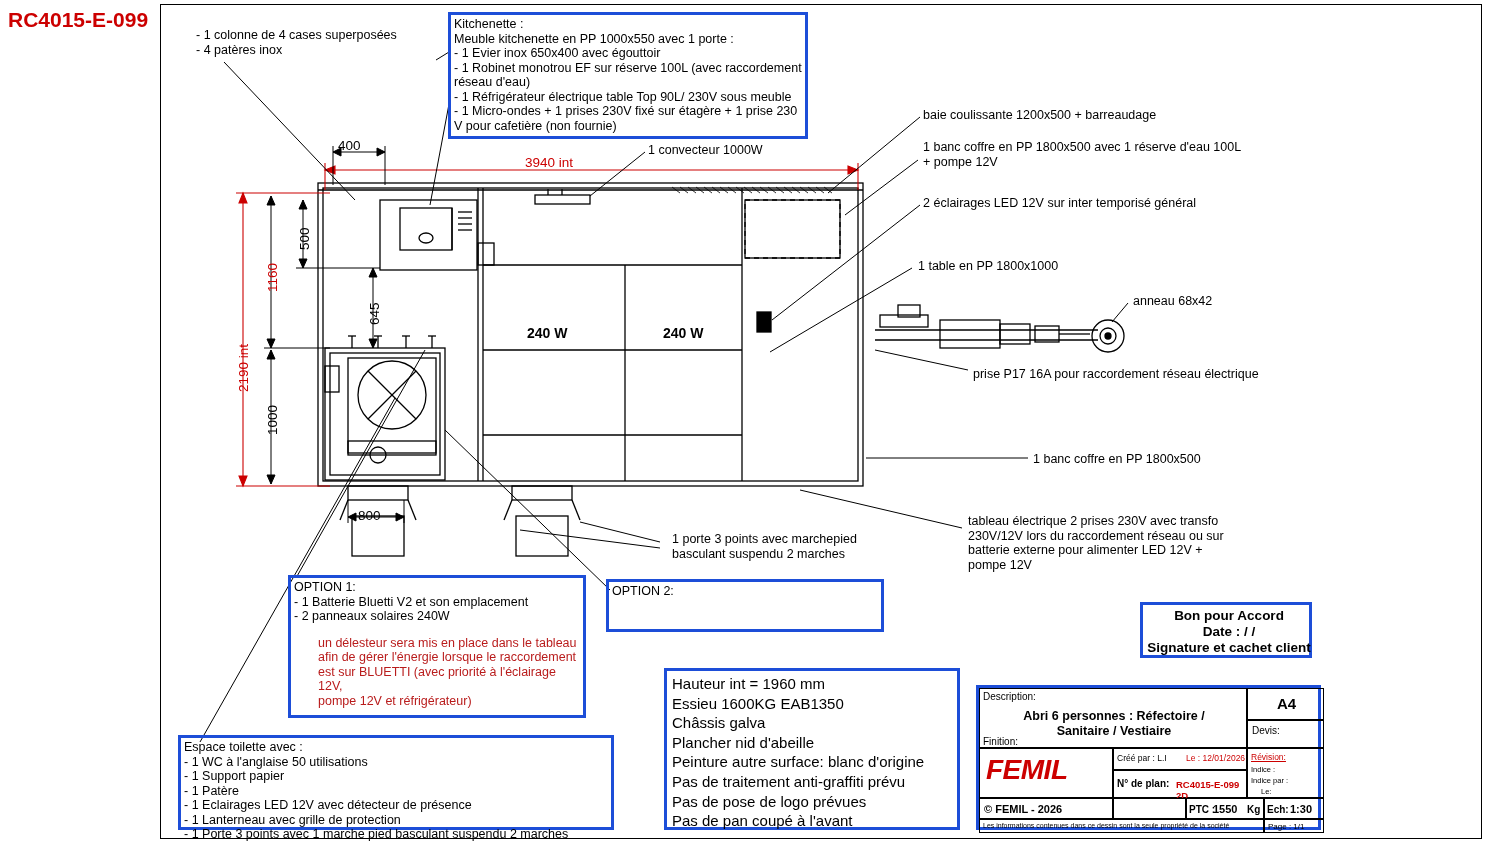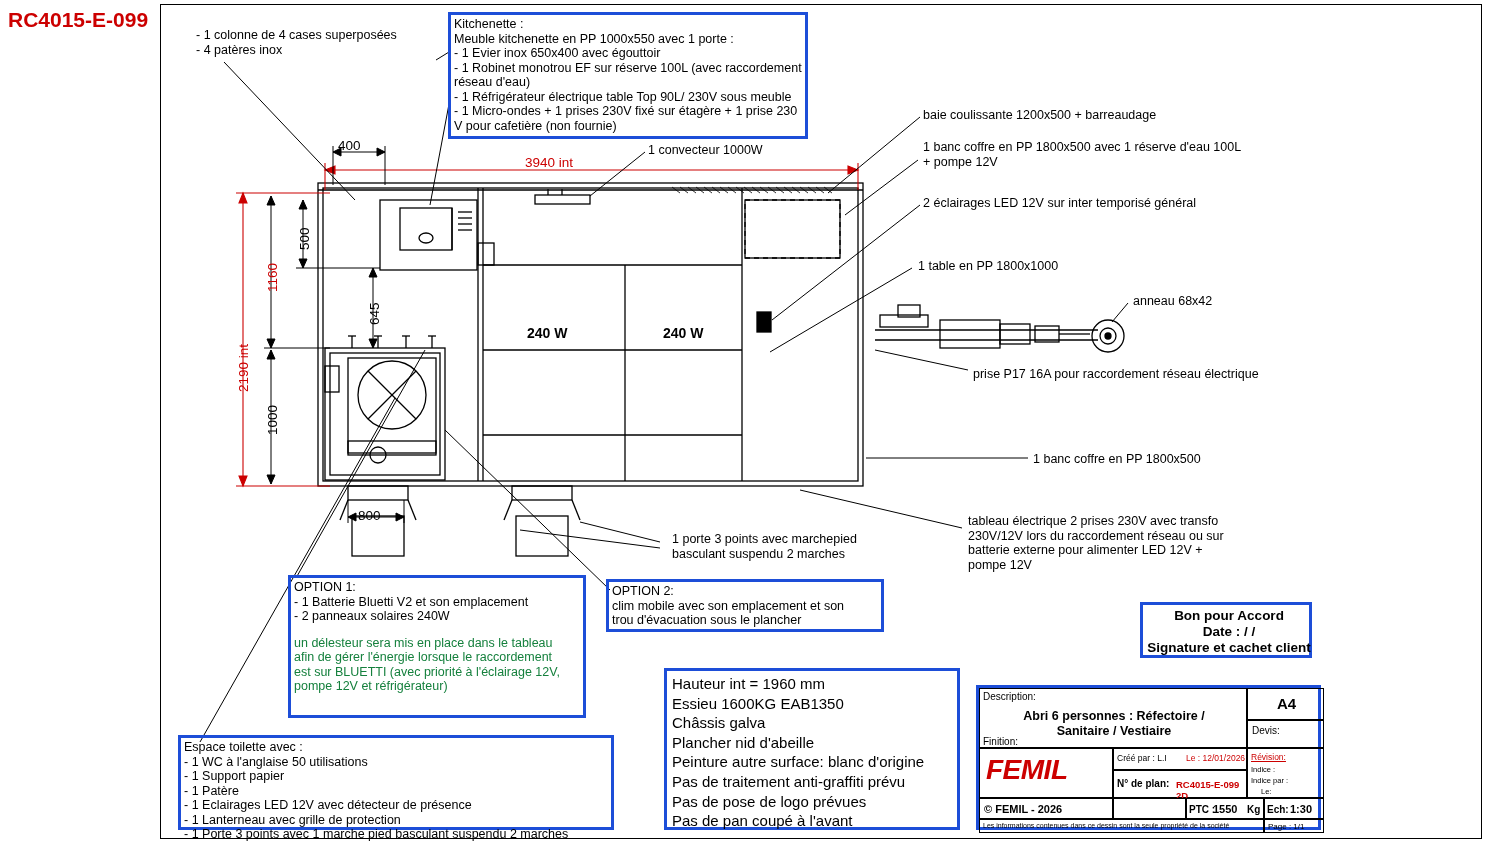--- a/index.html
+++ b/index.html
@@ -1,20 +1,20 @@
 <!DOCTYPE html>
 <html><head>
 <meta charset="utf-8">
 <style>
   html,body{margin:0;padding:0;background:#fff;}
   body{width:1488px;height:845px;position:relative;font-family:"Liberation Sans",sans-serif;overflow:hidden;color:#000;}
   .abs{position:absolute;}
   .txt{font-size:12.5px;line-height:14.5px;white-space:pre-line;}
   .box{border:3px solid #1d4ed8;box-sizing:border-box;}
-  .red{color:#15803d;}
+  .red{color:#b91c1c;margin-left:24px;}
   #doc-frame{left:160px;top:4px;width:1322px;height:835px;border:1px solid #000;box-sizing:border-box;}
   #title{left:8px;top:8px;font-size:21px;font-weight:bold;color:#cc0000;font-family:"Liberation Sans",sans-serif;}
   svg{position:absolute;left:0;top:0;pointer-events:none;}
   .cell{border:1px solid #000;box-sizing:border-box;}
   .small{font-size:10px;}
   .dim{font-size:13.5px;color:#cc0000;}
   .dimb{font-size:13.5px;color:#000;}
   .vert{transform:rotate(-90deg);transform-origin:left top;white-space:nowrap;}
 </style>
 </head>
@@ -235,22 +235,20 @@
   <div class="txt" style="padding:0 3px;">- 1 Batterie Bluetti V2 et son emplacement
 - 2 panneaux solaires 240W</div>
   <div class="txt red" style="padding:12px 3px 0 3px;">un délesteur sera mis en place dans le tableau
 afin de gérer l'énergie lorsque le raccordement
 est sur BLUETTI (avec priorité à l'éclairage 12V,
 pompe 12V et réfrigérateur)</div>
 </div>
 
 <div class="abs box" style="left:606px;top:579px;width:278px;height:53px;">
   <div class="txt" style="padding:2px 3px 0 3px;">OPTION 2:</div>
-  <div class="txt" style="padding:0 3px;">clim mobile avec son emplacement et son
-trou d'évacuation sous le plancher</div>
 </div>
 
 <div class="abs box txt" style="left:178px;top:735px;width:436px;height:95px;padding:2px 3px;">Espace toilette avec :
 - 1 WC à l'anglaise 50 utilisations
 - 1 Support papier
 - 1 Patère
 - 1 Eclairages LED 12V avec détecteur de présence
 - 1 Lanterneau avec grille de protection
 - 1 Porte 3 points avec 1 marche pied basculant suspendu 2 marches</div>
 

